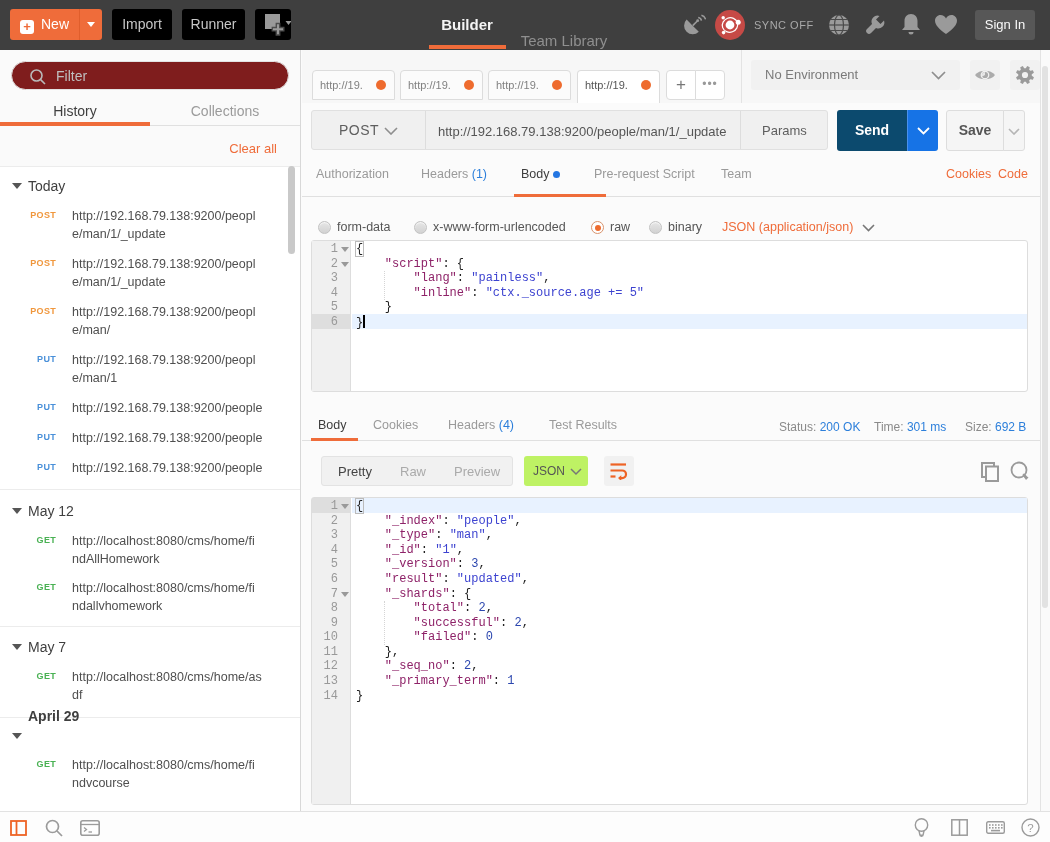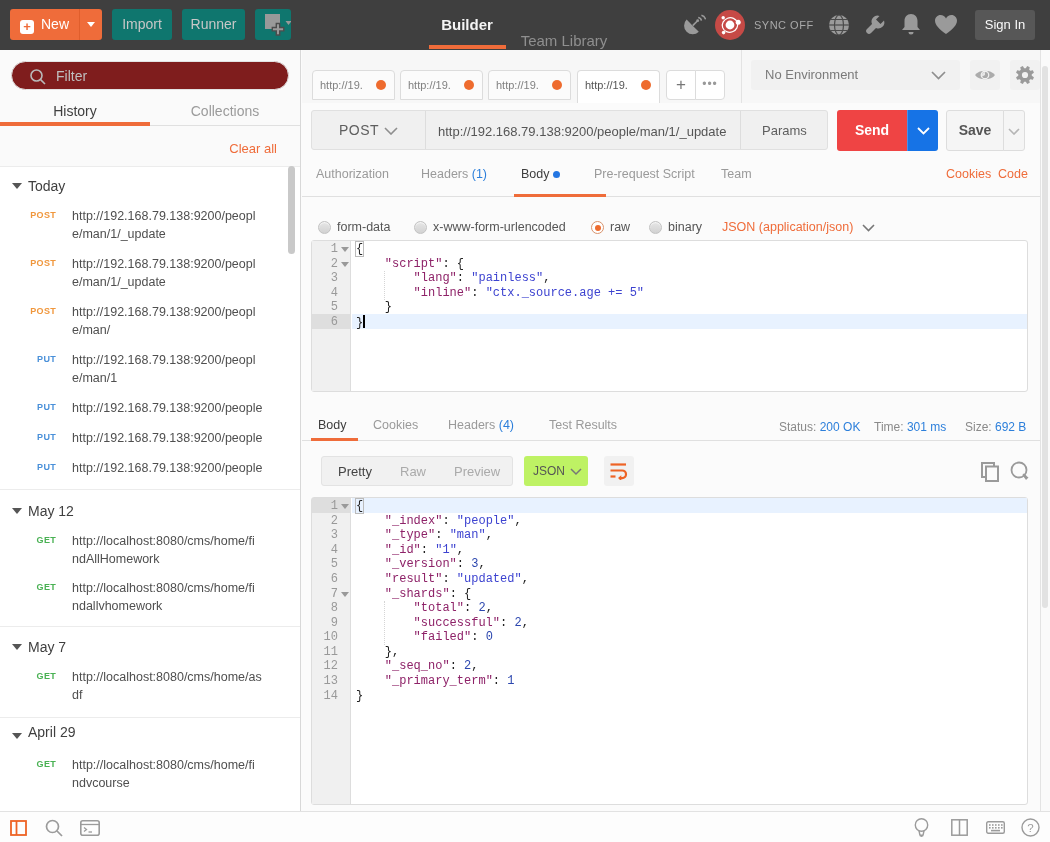--- a/index.html
+++ b/index.html
@@ -1,21 +1,21 @@
 <!DOCTYPE html>
 <html><head>
 <meta charset="utf-8">
 <style>
 * { margin:0; padding:0; box-sizing:border-box; }
 html,body { width:1050px; height:842px; overflow:hidden; }
 body { font-family:"Liberation Sans", sans-serif; background:#fbfbfb; position:relative; }
 
 
 #header { position:absolute; left:0; top:0; width:1050px; height:50px; background:#3f3f3f; }
-.hbtn { position:absolute; top:9px; height:31px; background:#0f766e; color:#c7c7c7; font-size:14px; border-radius:3px; text-align:center; }
+.hbtn { position:absolute; top:9px; height:31px; background:#000000; color:#c7c7c7; font-size:14px; border-radius:3px; text-align:center; }
 #btn-new { left:10px; width:69px; background:#ef6c3a; color:#fff; border-radius:3px 0 0 3px; }
 #btn-new .plus { display:inline-block; width:14px; height:14px; background:#fff; border-radius:3px; color:#ef6c3a; font-weight:bold; font-size:13px; line-height:14px; vertical-align:-2px; margin-right:7px; }
 #new-arr { position:absolute; left:79px; top:9px; width:23px; height:31px; background:#ef6c3a; border-left:1px solid #e05e2c; border-radius:0 3px 3px 0; }
 #new-arr:after { content:""; position:absolute; left:7px; top:13px; border-left:4px solid transparent; border-right:4px solid transparent; border-top:5px solid #fff; }
 #btn-import { left:112px; width:60px; }
 #btn-runner { left:182px; width:63px; }
 #btn-win { left:255px; width:36px; }
 .hbtn .lbl { line-height:31px; }
 #nav-builder { position:absolute; left:425px; top:0; width:84px; height:50px; color:#f5f5f5; font-size:15px; font-weight:bold; text-align:center; line-height:50px; }
 #nav-builder .under { position:absolute; left:4px; bottom:1px; width:77px; height:4px; background:#ef6c3a; }
@@ -62,21 +62,21 @@
 #eyebox { position:absolute; left:668px; top:10px; width:30px; height:30px; background:#f1f1f1; border-radius:3px; }
 #gearbox { position:absolute; left:708px; top:10px; width:30px; height:30px; background:#f1f1f1; border-radius:3px; }
 
 
 #urlrow { position:absolute; left:9px; top:60px; width:517px; height:40px; background:#f0f0f0; border:1px solid #e0e0e0; border-radius:3px; }
 #method { position:absolute; left:0; top:0; width:114px; height:38px; border-right:1px solid #ddd; color:#5e5e5e; font-size:14px; letter-spacing:0.5px; }
 #method .txt { position:absolute; left:27px; top:11px; }
 #urltext { position:absolute; left:126px; top:13px; font-size:13px; color:#555; }
 #params { position:absolute; right:0; top:0; width:87px; height:38px; border-left:1px solid #ddd; color:#5e5e5e; font-size:13px; }
 #params .txt { position:absolute; left:21px; top:12px; }
-#send { position:absolute; left:535px; top:60px; width:70px; height:41px; background:#ef4444; border-radius:3px 0 0 3px; color:#fff; font-size:14px; font-weight:bold; text-align:center; line-height:41px; }
+#send { position:absolute; left:535px; top:60px; width:70px; height:41px; background:#0c4a6e; border-radius:3px 0 0 3px; color:#fff; font-size:14px; font-weight:bold; text-align:center; line-height:41px; }
 #send-arrow { position:absolute; left:605px; top:60px; width:31px; height:41px; background:#1673e6; border-left:1px solid #4a90ec; border-radius:0 3px 3px 0; }
 #save { position:absolute; left:644px; top:60px; width:58px; height:41px; background:#f5f5f5; border:1px solid #ddd; border-radius:3px 0 0 3px; color:#555; font-size:14px; font-weight:bold; text-align:center; line-height:39px; }
 #save-arrow { position:absolute; left:701px; top:60px; width:22px; height:41px; background:#f5f5f5; border:1px solid #ddd; border-radius:0 3px 3px 0; }
 
 
 #reqtabs { position:absolute; left:0; top:113px; width:738px; height:34px; border-bottom:1px solid #e0e0e0; font-size:12.5px; color:#9a9a9a; }
 #reqtabs > span { position:absolute; top:4px; }
 #rt-body-under { position:absolute; left:212px; top:31px; width:92px; height:3px; background:#ef6c3a; }
 .blue { color:#2c7fdb; }
 .orange { color:#ef6c3a; }
@@ -213,21 +213,21 @@
       <div class="hurl" style="top:365px;">http://localhost:8080/cms/home/fi<br>ndAllHomework</div>
     <div class="hmeth m-get" style="top:415px;">GET</div>
       <div class="hurl" style="top:412px;">http://localhost:8080/cms/home/fi<br>ndallvhomework</div>
     <div class="gsep" style="top:459px;"></div>
     <div class="gtri" style="top:477px;"></div>
       <div class="ghead" style="top:472px;">May 7</div>
     <div class="hmeth m-get" style="top:504px;">GET</div>
       <div class="hurl" style="top:501px;">http://localhost:8080/cms/home/as<br>df</div>
     <div class="gsep" style="top:550px;"></div>
     <div class="gtri" style="top:566px;"></div>
-      <div class="ghead" style="top:557px;">April 29</div>
+      <div class="ghead" style="top:541px;font-weight:bold;">April 29</div>
     <div class="hmeth m-get" style="top:592px;">GET</div>
       <div class="hurl" style="top:589px;">http://localhost:8080/cms/home/fi<br>ndvcourse</div>
   </div>
   <div id="sb-scroll"></div>
 </div>
 
 <div id="main">
   <div id="tabstrip">
     <div class="rtab" style="left:10px; width:83px;">
         <span class="txt">http://19.</span>

